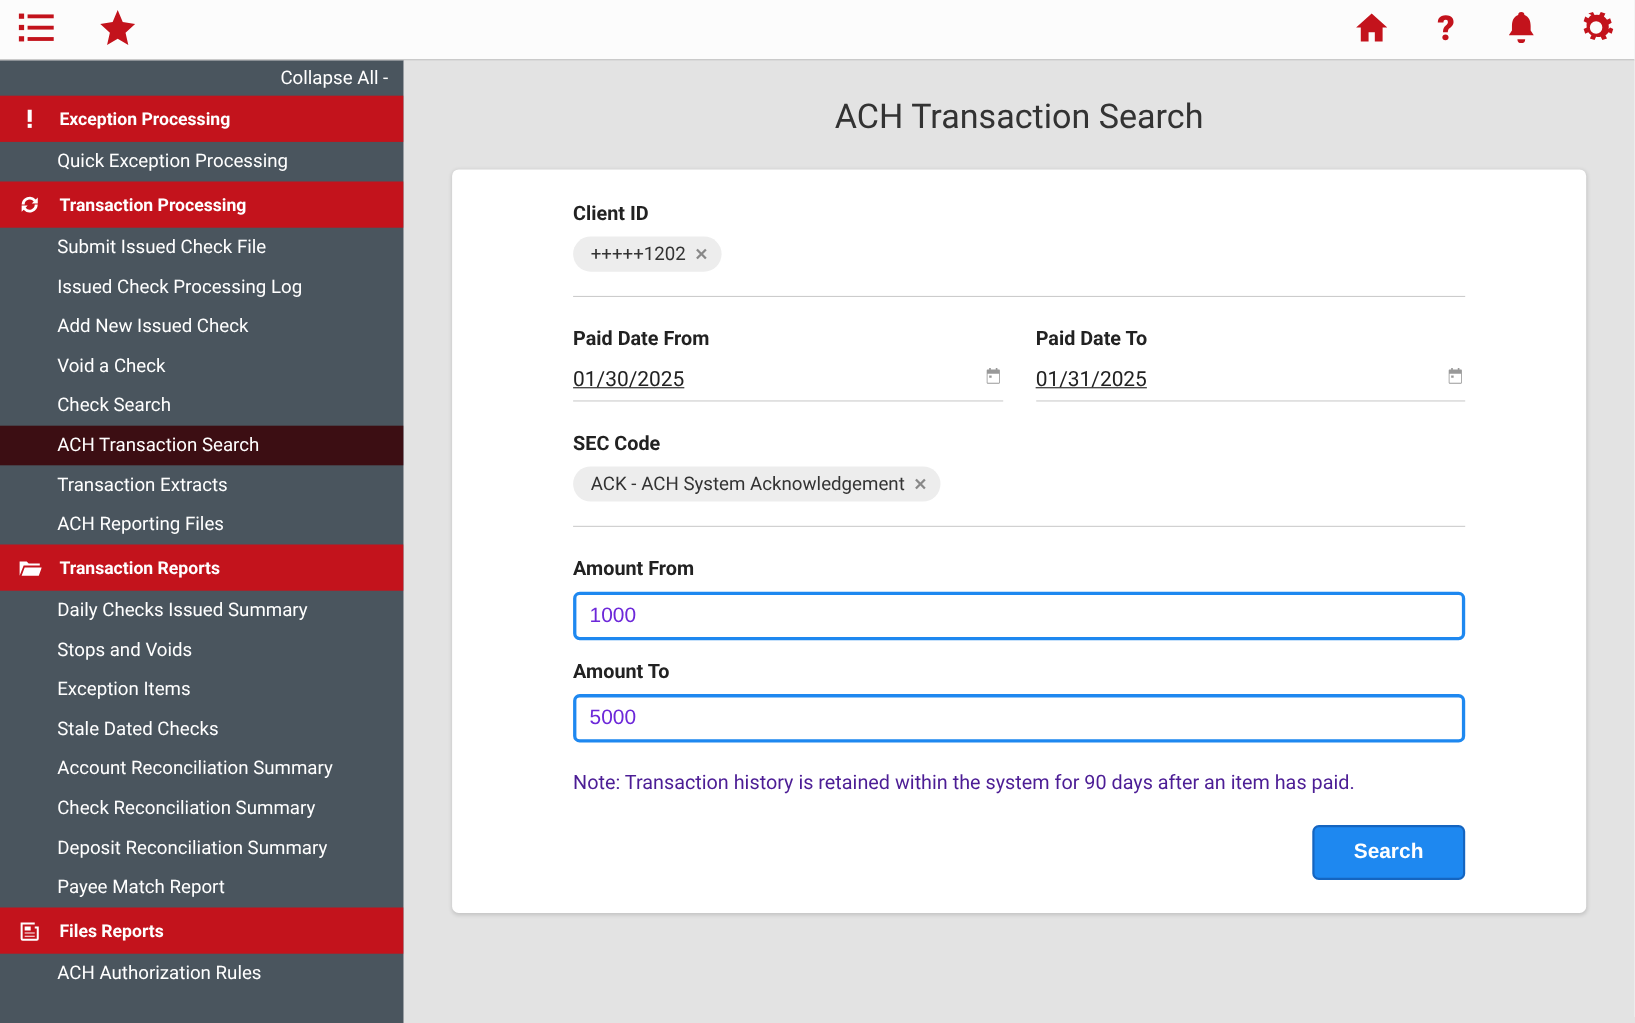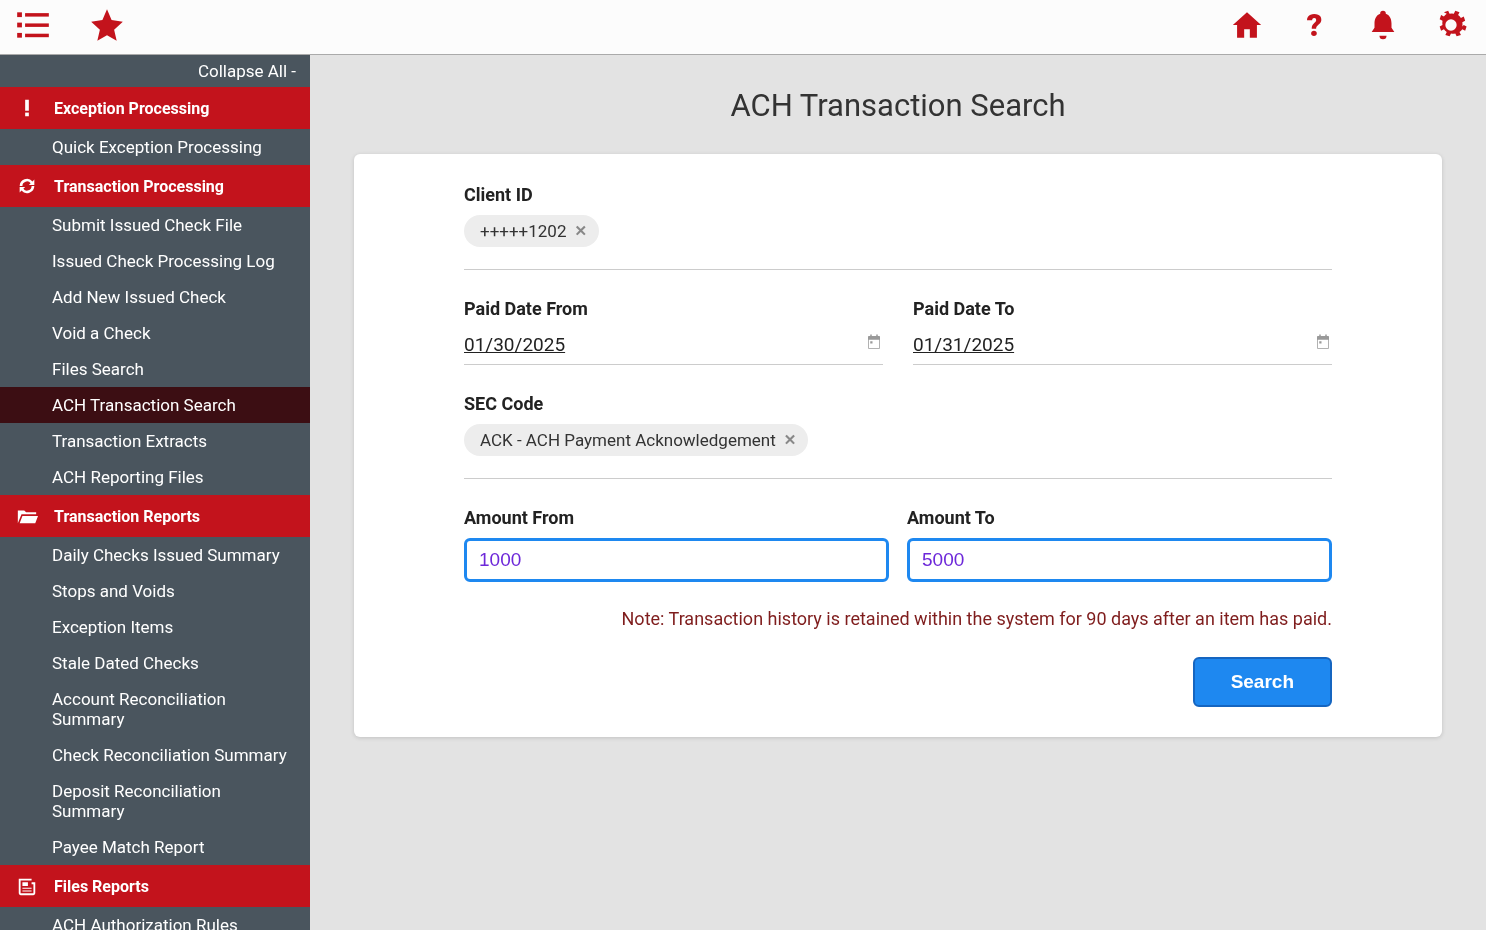--- a/index.html
+++ b/index.html
@@ -24,21 +24,21 @@
   .topbar-left, .topbar-right { display: flex; align-items: center; gap: 36px; }
   .topbar-right { gap: 34px; }
   .topbar svg { width: 34px; height: 34px; fill: #c3131c; cursor: pointer; }
   .topbar .icon-lg svg { width: 38px; height: 38px; }
 
   
   .layout { display: flex; height: calc(100% - 55px); }
 
   
   .sidebar {
-    width: 310px;
+    width: 367px;
     background: #4a555e;
     color: #fff;
     font-size: 17px;
     overflow-y: auto;
     flex-shrink: 0;
   }
   .collapse-all {
     text-align: right;
     padding: 6px 14px 6px 0;
     font-size: 17px;
@@ -104,36 +104,36 @@
     display: flex;
     align-items: center;
     justify-content: space-between;
     padding: 4px 0 8px 0;
     font-size: 19px;
     color: #222;
     text-decoration: underline;
   }
   .date-field svg { width: 18px; height: 18px; fill: #999; }
 
-  .amount-row { display: flex; gap: 18px; margin-bottom: 26px; }
+  .amount-row { display: flex; gap: 18px; margin-bottom: 26px; flex-direction: column; }
   .amount-col { flex: 1; }
   .amount-input {
     width: 100%;
     border: 3px solid #1e88f0;
     border-radius: 6px;
     padding: 8px 12px;
     font-size: 19px;
     color: #6d28d9;
     outline: none;
   }
 
   .note {
-    text-align: right;
+    text-align: left;
     font-size: 18px;
-    color: #7f1d1d;
+    color: #4c1d95;
     margin: 10px 0 28px 0;
   }
 
   .actions { display: flex; justify-content: flex-end; }
   .search-btn {
     background: #1e88f0;
     color: #fff;
     border: 2px solid #1565c0;
     border-radius: 6px;
     padding: 12px 36px;
@@ -209,21 +209,21 @@
         <svg viewBox="0 0 24 24">
             <path d="M4 12a8 8 0 0114-5l2-2v6h-6l2-2a5 5 0 00-9 3H4zm16 0a8 8 0 01-14 5l-2 2v-6h6l-2 2a5 5 0 009-3h3z"></path>
           </svg>
       </span>
       <span>Transaction Processing</span>
     </div>
     <div class="nav-item">Submit Issued Check File</div>
     <div class="nav-item">Issued Check Processing Log</div>
     <div class="nav-item">Add New Issued Check</div>
     <div class="nav-item">Void a Check</div>
-    <div class="nav-item">Files Search</div>
+    <div class="nav-item">Check Search</div>
     <div class="nav-item active">ACH Transaction Search</div>
     <div class="nav-item">Transaction Extracts</div>
     <div class="nav-item">ACH Reporting Files</div>
 
     <div class="nav-header">
       <span class="icon-wrap">
         <svg viewBox="0 0 24 24">
             <path d="M2 6h7l2 2h11v2H6l-4 10V6zm2 14l3-8h17l-3 8H4z"></path>
           </svg>
       </span>
@@ -283,21 +283,21 @@
                   <path d="M5 4h2V2h2v2h6V2h2v2h2a1 1 0 011 1v15a1 1 0 01-1 1H5a1 1 0 01-1-1V5a1 1 0 011-1zm0 5v11h14V9H5zm2 2h3v3H7v-3z"></path>
                 </svg>
             </span>
           </div>
         </div>
       </div>
 
       <div class="field-group">
         <div class="field-label">SEC Code</div>
         <div class="chip">
-          <span>ACK - ACH Payment Acknowledgement</span>
+          <span>ACK - ACH System Acknowledgement</span>
           <span class="chip-x">✕</span>
         </div>
       </div>
 
       <div class="amount-row">
         <div class="amount-col">
           <div class="field-label">Amount From</div>
           <input class="amount-input" value="1000" style="">
         </div>
         <div class="amount-col">

